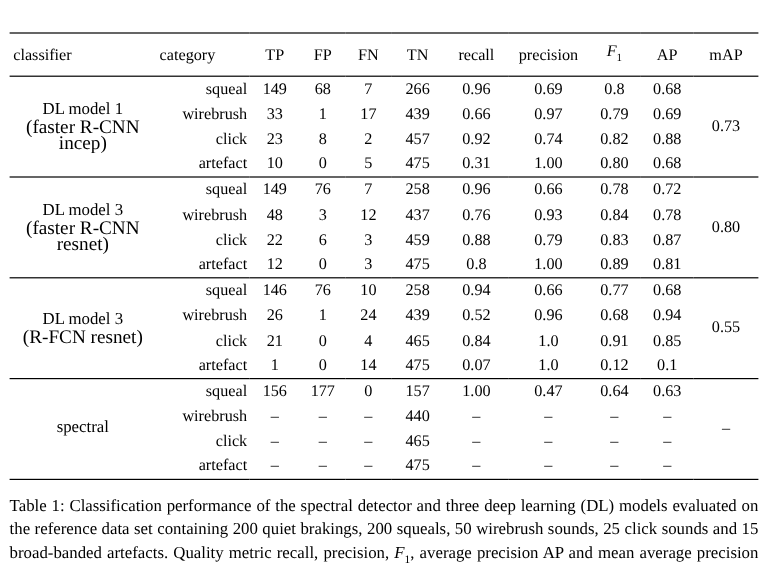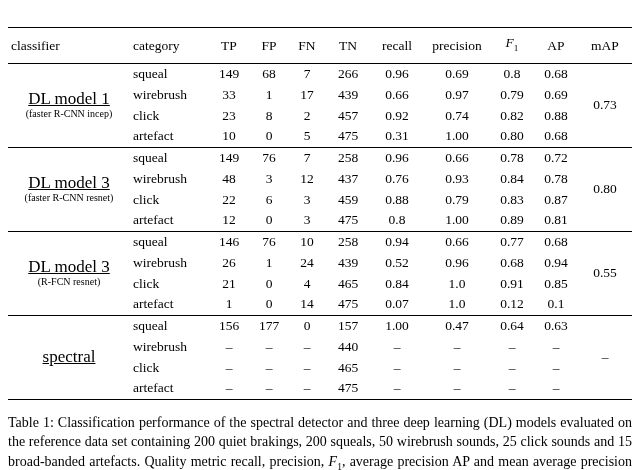--- a/index.html
+++ b/index.html
@@ -6,26 +6,26 @@
   html,body { width:640px; height:470px; background:#ffffff; overflow:hidden;
     font-family:"Liberation Serif","DejaVu Serif",serif; color:#000; }
   .page { padding:27px 23px 0 8px; }
 
   table.perf { width:624px; table-layout:fixed; border-collapse:collapse;
     font-size:13.5px; border-bottom:1.5px solid #000; }
   table.perf thead tr { border-top:1.5px solid #000; border-bottom:1px solid #000; }
   table.perf th { font-weight:normal; text-align:center; padding:6px 2px; line-height:17px; }
   table.perf th.left { text-align:left; padding-left:3px; }
   table.perf td { text-align:center; padding:2px; height:21px; line-height:16px; }
-  table.perf td.left { text-align:left; padding-left:3px; }
+  table.perf td.left { text-align:right; padding-left:3px; }
   table.perf tr.gstart { border-top:1px solid #000; }
   td.cls { vertical-align:middle; text-align:left; padding-left:3px; }
   td.map { vertical-align:middle; }
-  .cls-name { font-size:17px; line-height:16px;text-decoration:underline; }
-  .cls-sub  { font-size:10px; line-height:13px; }
+  .cls-name { font-size:14px; line-height:16px; }
+  .cls-sub  { font-size:16px; line-height:13px; }
   sub { font-size:0.68em; }
   i { font-style:italic; }
   .caption { width:624px; margin:13px 0 0 0; font-size:14px; line-height:1.4;
     text-align:justify; }
 </style>
 </head>
 <body>
 
 <div class="page">
 

